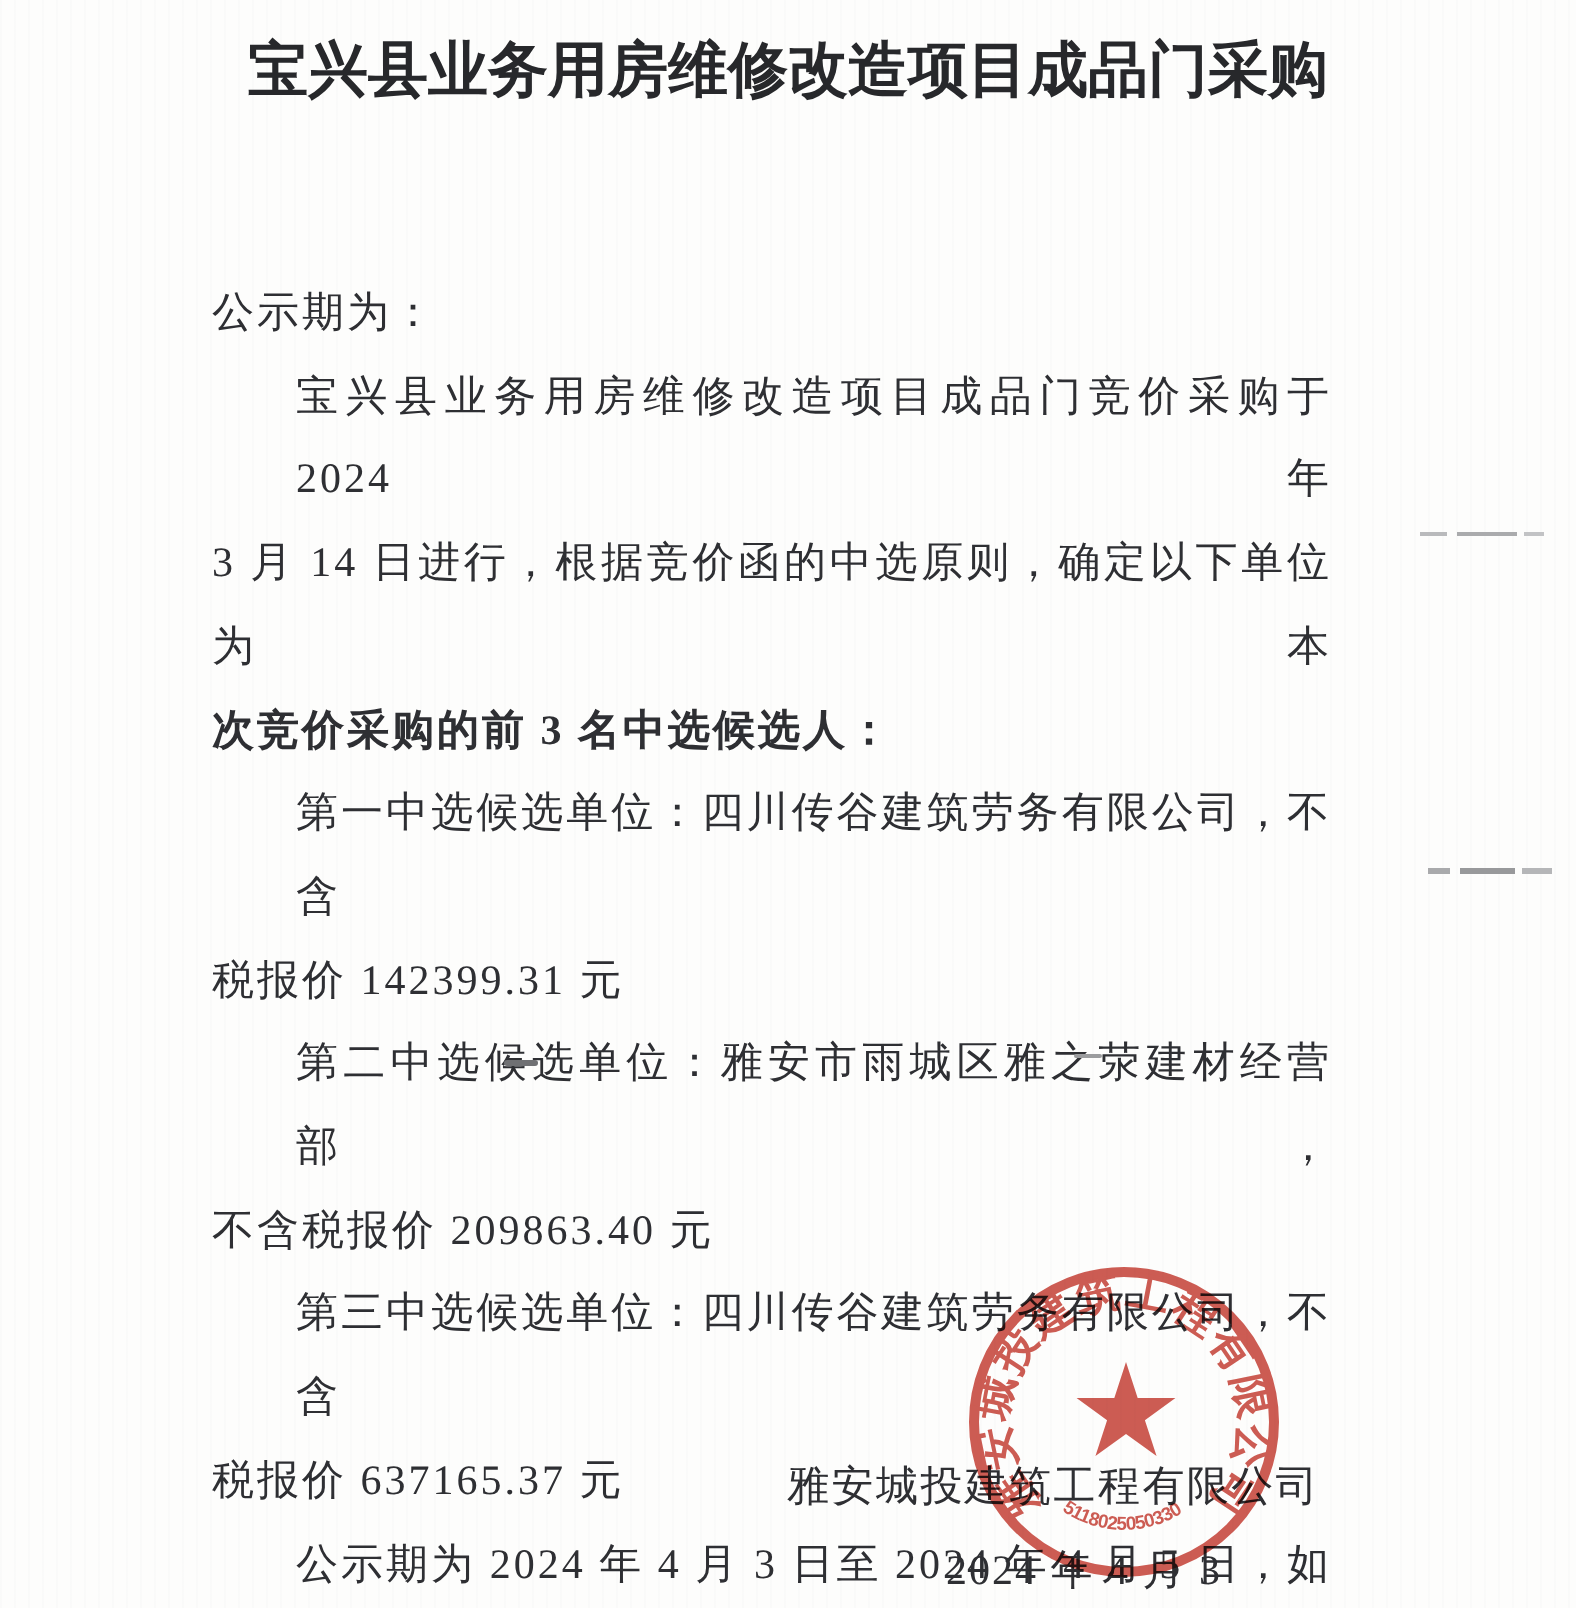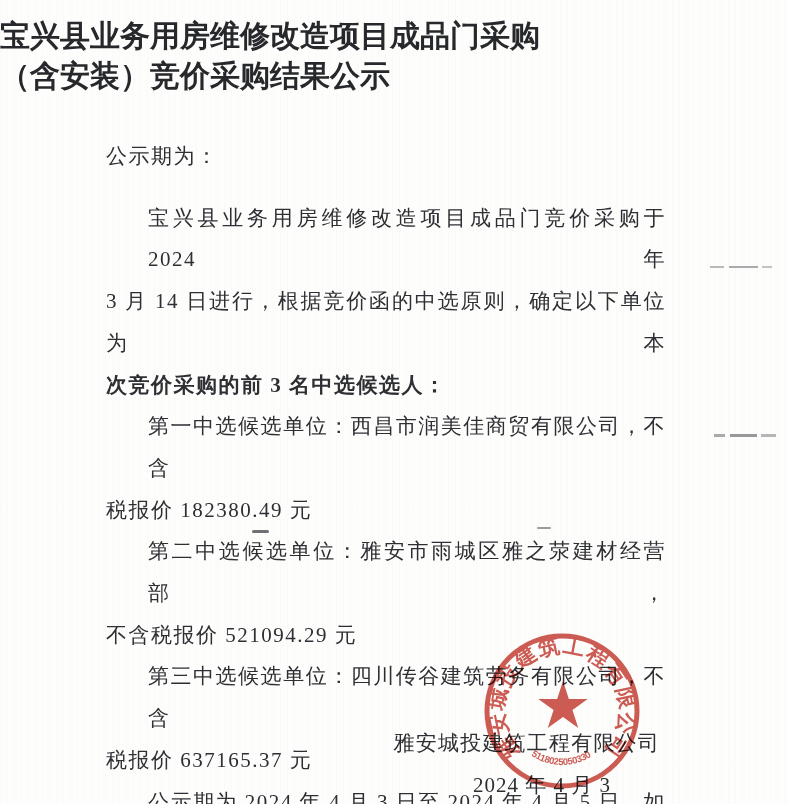--- a/index.html
+++ b/index.html
@@ -13,21 +13,21 @@
   .page{
     position:absolute;inset:0;
     background:
       repeating-linear-gradient(90deg,
         rgba(190,195,200,0.05) 0px, rgba(190,195,200,0.05) 1px,
         rgba(255,255,255,0) 1px, rgba(255,255,255,0) 7px),
       #fdfdfc;
   }
   .title{
     padding-top:16px;
-    text-align:left;
+    text-align:center;
     font-family:"Liberation Sans","DejaVu Sans",sans-serif;
     font-weight:bold;
     font-size:30px;
     line-height:40px;
     color:#27282b;
     letter-spacing:0px;
   }
   .body-lines{
     position:absolute;
     left:106px;top:136px;
@@ -78,32 +78,31 @@
   .a4{left:714px;top:434px;width:62px;height:2.5px;
       background:linear-gradient(90deg,#a9aaac 0 18%,transparent 18% 26%,#98999b 26% 70%,transparent 70% 76%,#b5b6b8 76% 100%);}
 </style>
 </head>
 <body>
 
 <div class="page">
 
   <div class="title">
     <div>宝兴县业务用房维修改造项目成品门采购</div>
-    <div>（含安装）竞价采购结果公示</div>
   </div>
 
   <div class="body-lines">
       <div class="line" style="padding-left: 0px;">公示期为：</div>
-      <div class="line justify" style="padding-left: 42px; margin-top: 20px;">宝兴县业务用房维修改造项目成品门竞价采购于 2024 年</div>
+      <div class="line justify" style="padding-left: 42px;">宝兴县业务用房维修改造项目成品门竞价采购于 2024 年</div>
       <div class="line justify" style="padding-left: 0px;">3 月 14 日进行，根据竞价函的中选原则，确定以下单位为本</div>
       <div class="line" style="padding-left: 0px; font-weight: bold;">次竞价采购的前 3 名中选候选人：</div>
-      <div class="line justify" style="padding-left: 42px;">第一中选候选单位：西昌市润美佳商贸有限公司，不含</div>
-      <div class="line" style="padding-left: 0px;">税报价 182380.49 元</div>
+      <div class="line justify" style="padding-left: 42px;">第一中选候选单位：四川传谷建筑劳务有限公司，不含</div>
+      <div class="line" style="padding-left: 0px;">税报价 142399.31 元</div>
       <div class="line justify" style="padding-left: 42px;">第二中选候选单位：雅安市雨城区雅之荥建材经营部，</div>
-      <div class="line" style="padding-left: 0px;">不含税报价 521094.29 元</div>
+      <div class="line" style="padding-left: 0px;">不含税报价 209863.40 元</div>
       <div class="line justify" style="padding-left: 42px;">第三中选候选单位：四川传谷建筑劳务有限公司，不含</div>
       <div class="line" style="padding-left: 0px;">税报价 637165.37 元</div>
       <div class="line justify" style="padding-left: 42px;">公示期为 2024 年 4 月 3 日至 2024 年 4 月 5 日，如对公</div>
     </div>
 
   <div class="artifact a1"></div>
   <div class="artifact a2"></div>
   <div class="artifact a3"></div>
   <div class="artifact a4"></div>
 

